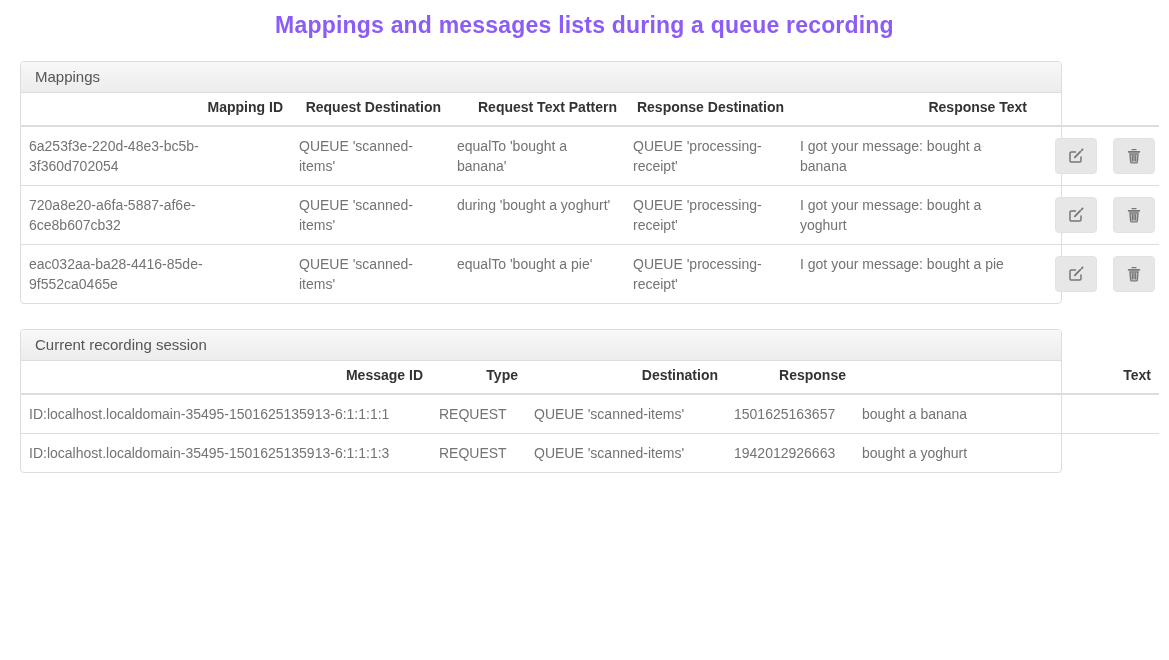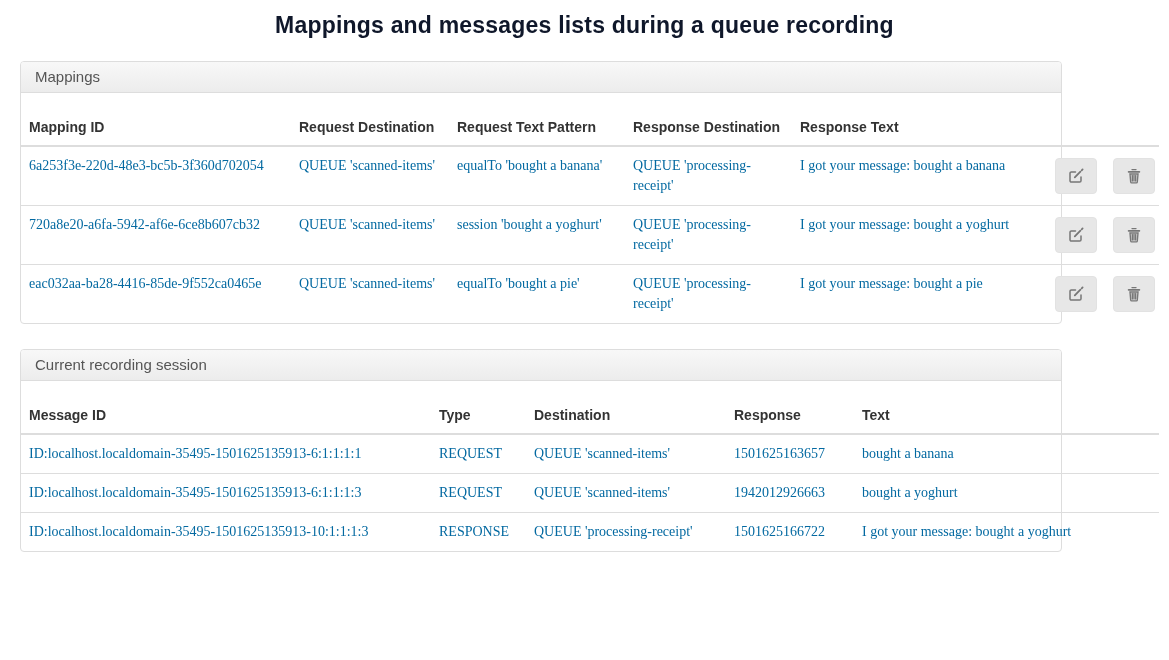--- a/index.html
+++ b/index.html
@@ -6,21 +6,21 @@
   html, body { margin: 0; padding: 0; background: #ffffff; }
   body {
     font-family: "Liberation Sans", sans-serif;
     color: #555555;
     width: 1169px;
   }
   .page-title {
     text-align: center;
     font-size: 23px;
     font-weight: 700;
-    color: #0f172a;
+    color: #8b5cf6;
     margin: 12px 0 22px 0;
     letter-spacing: 0.2px;
   }
   .panel {
     width: 1042px;
     margin: 0 0 25px 20px;
     border: 1px solid #dddddd;
     border-radius: 4px;
     background: #ffffff;
   }
@@ -32,37 +32,36 @@
     font-size: 15px;
     color: #555555;
     line-height: 18px;
   }
   table {
     width: 100%;
     border-collapse: collapse;
     table-layout: fixed;
   }
   th {
-    text-align: left;
+    text-align: right;
     vertical-align: bottom;
     font-weight: 700;
     color: #333333;
     font-size: 14px;
     line-height: 20px;
-    padding: 24px 8px 8px 8px;
+    padding: 4px 8px 8px 8px;
     border-bottom: 2px solid #dddddd;
   }
   td {
     vertical-align: top;
     font-size: 14px;
     line-height: 20px;
-    color: #0369a1;
+    color: #737373;
     padding: 9px 8px;
     border-top: 1px solid #dddddd;
-    font-family: Liberation Serif, serif;
   }
   tbody tr:first-child td { border-top: none; }
   .messages-table td { white-space: nowrap; overflow: hidden; }
   .actions-cell {
     vertical-align: middle;
     text-align: right;
     white-space: nowrap;
     padding-right: 6px;
   }
   .icon-btn {
@@ -123,23 +122,23 @@
                   <path d="M6 1.6 h4"></path>
                   <path d="M2.6 3.8 h10.8" stroke-width="1.7"></path>
                   <path d="M4 6 l0.7 8 a1 1 0 0 0 1 0.9 h4.6 a1 1 0 0 0 1 -0.9 L12 6 z"></path>
                   <path d="M6.3 7.5 v5.5"></path>
                   <path d="M8 7.5 v5.5"></path>
                   <path d="M9.7 7.5 v5.5"></path>
                 </svg></span></button>
         </td>
       </tr>
       <tr>
-        <td>720a8e20-a6fa-5942-af6e-6ce8b607cb32</td>
-        <td>QUEUE 'scanned-items'</td>
-        <td>session 'bought a yoghurt'</td>
+        <td>720a8e20-a6fa-5887-af6e-6ce8b607cb32</td>
+        <td>QUEUE 'scanned-items'</td>
+        <td>during 'bought a yoghurt'</td>
         <td>QUEUE 'processing-receipt'</td>
         <td>I got your message: bought a yoghurt</td>
         <td class="actions-cell">
           <button class="icon-btn"><span><svg width="17" height="16" viewBox="0 0 17 16" fill="none" stroke="#777777" stroke-width="1.5" stroke-linecap="round">
                   <path d="M13 9 v3.7 a1.3 1.3 0 0 1 -1.3 1.3 H3.3 A1.3 1.3 0 0 1 2 12.7 V5.3 A1.3 1.3 0 0 1 3.3 4 H7.5"></path>
                   <path d="M6.8 9.3 L12.4 3.6" stroke-width="1.8"></path>
                   <path d="M13.7 2.3 l0.9 -0.9" stroke-width="1.8"></path>
                 </svg></span></button>
           <button class="icon-btn"><span><svg width="16" height="16" viewBox="0 0 16 16" fill="none" stroke="#777777" stroke-width="1.4" stroke-linecap="round">
                   <path d="M6 1.6 h4"></path>
@@ -204,22 +203,15 @@
         <td>1501625163657</td>
         <td>bought a banana</td>
       </tr>
       <tr>
         <td>ID:localhost.localdomain-35495-1501625135913-6:1:1:1:3</td>
         <td>REQUEST</td>
         <td>QUEUE 'scanned-items'</td>
         <td>1942012926663</td>
         <td>bought a yoghurt</td>
       </tr>
-      <tr>
-        <td>ID:localhost.localdomain-35495-1501625135913-10:1:1:1:3</td>
-        <td>RESPONSE</td>
-        <td>QUEUE 'processing-receipt'</td>
-        <td>1501625166722</td>
-        <td>I got your message: bought a yoghurt</td>
-      </tr>
     </tbody>
   </table>
 </div>
 
 </body></html>

